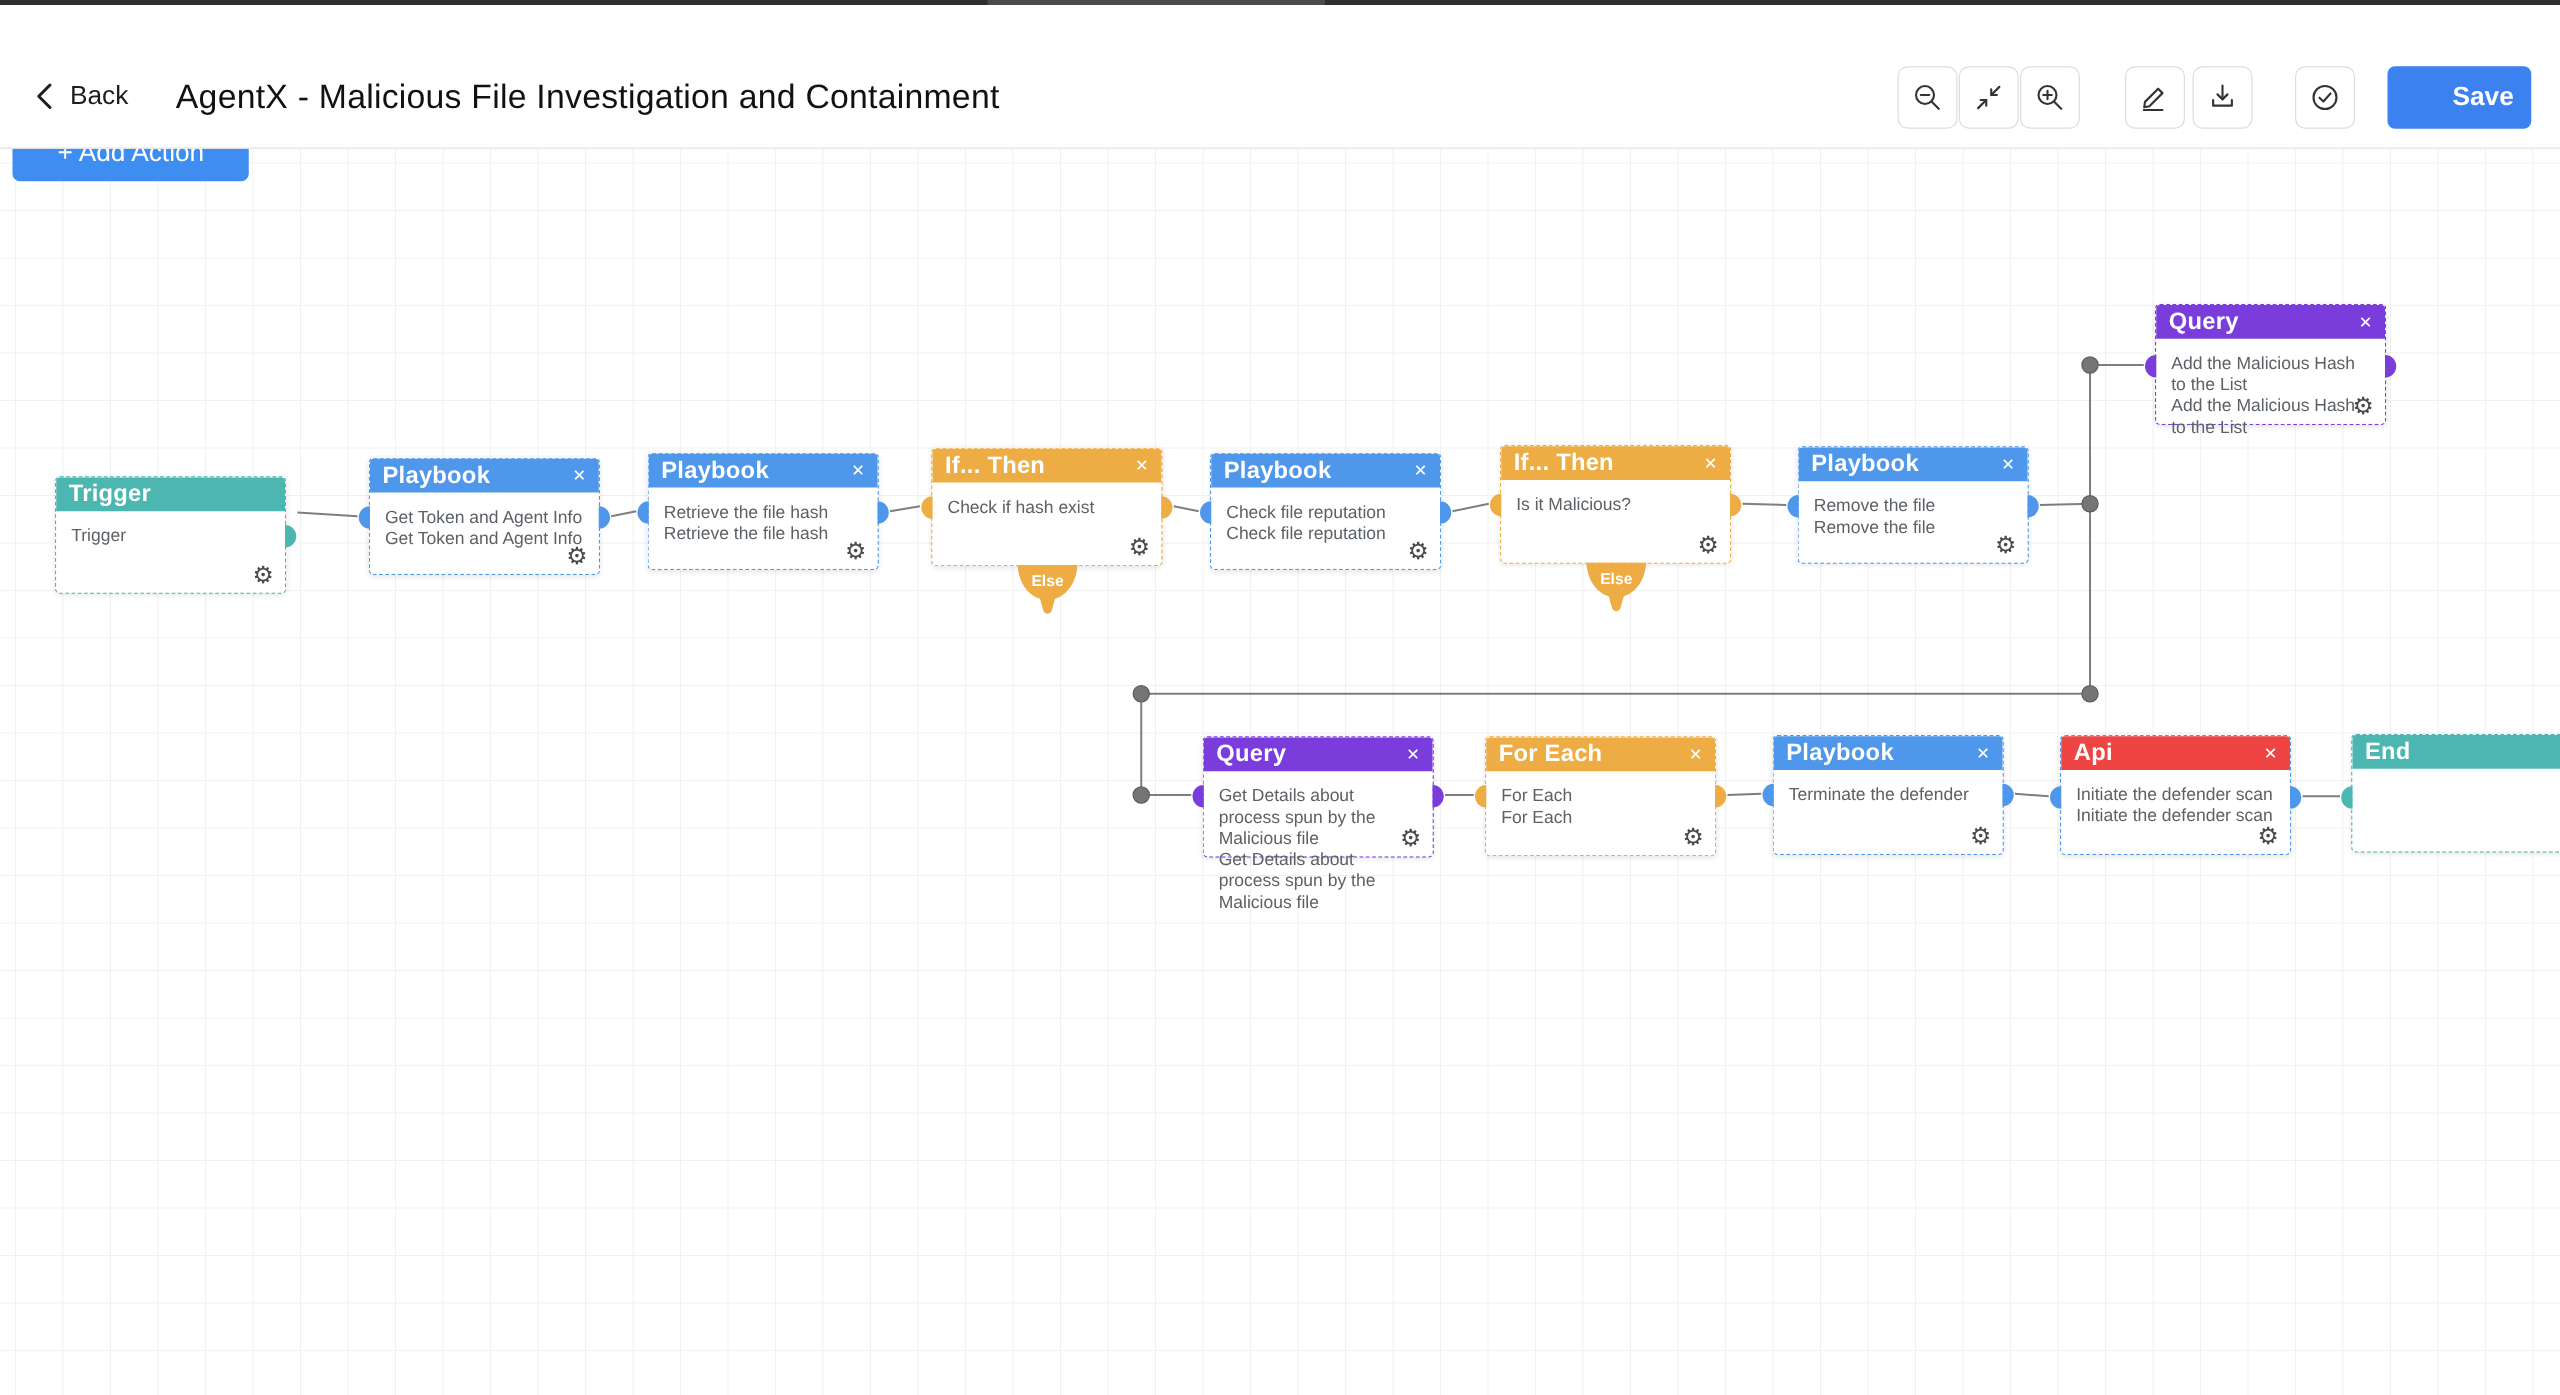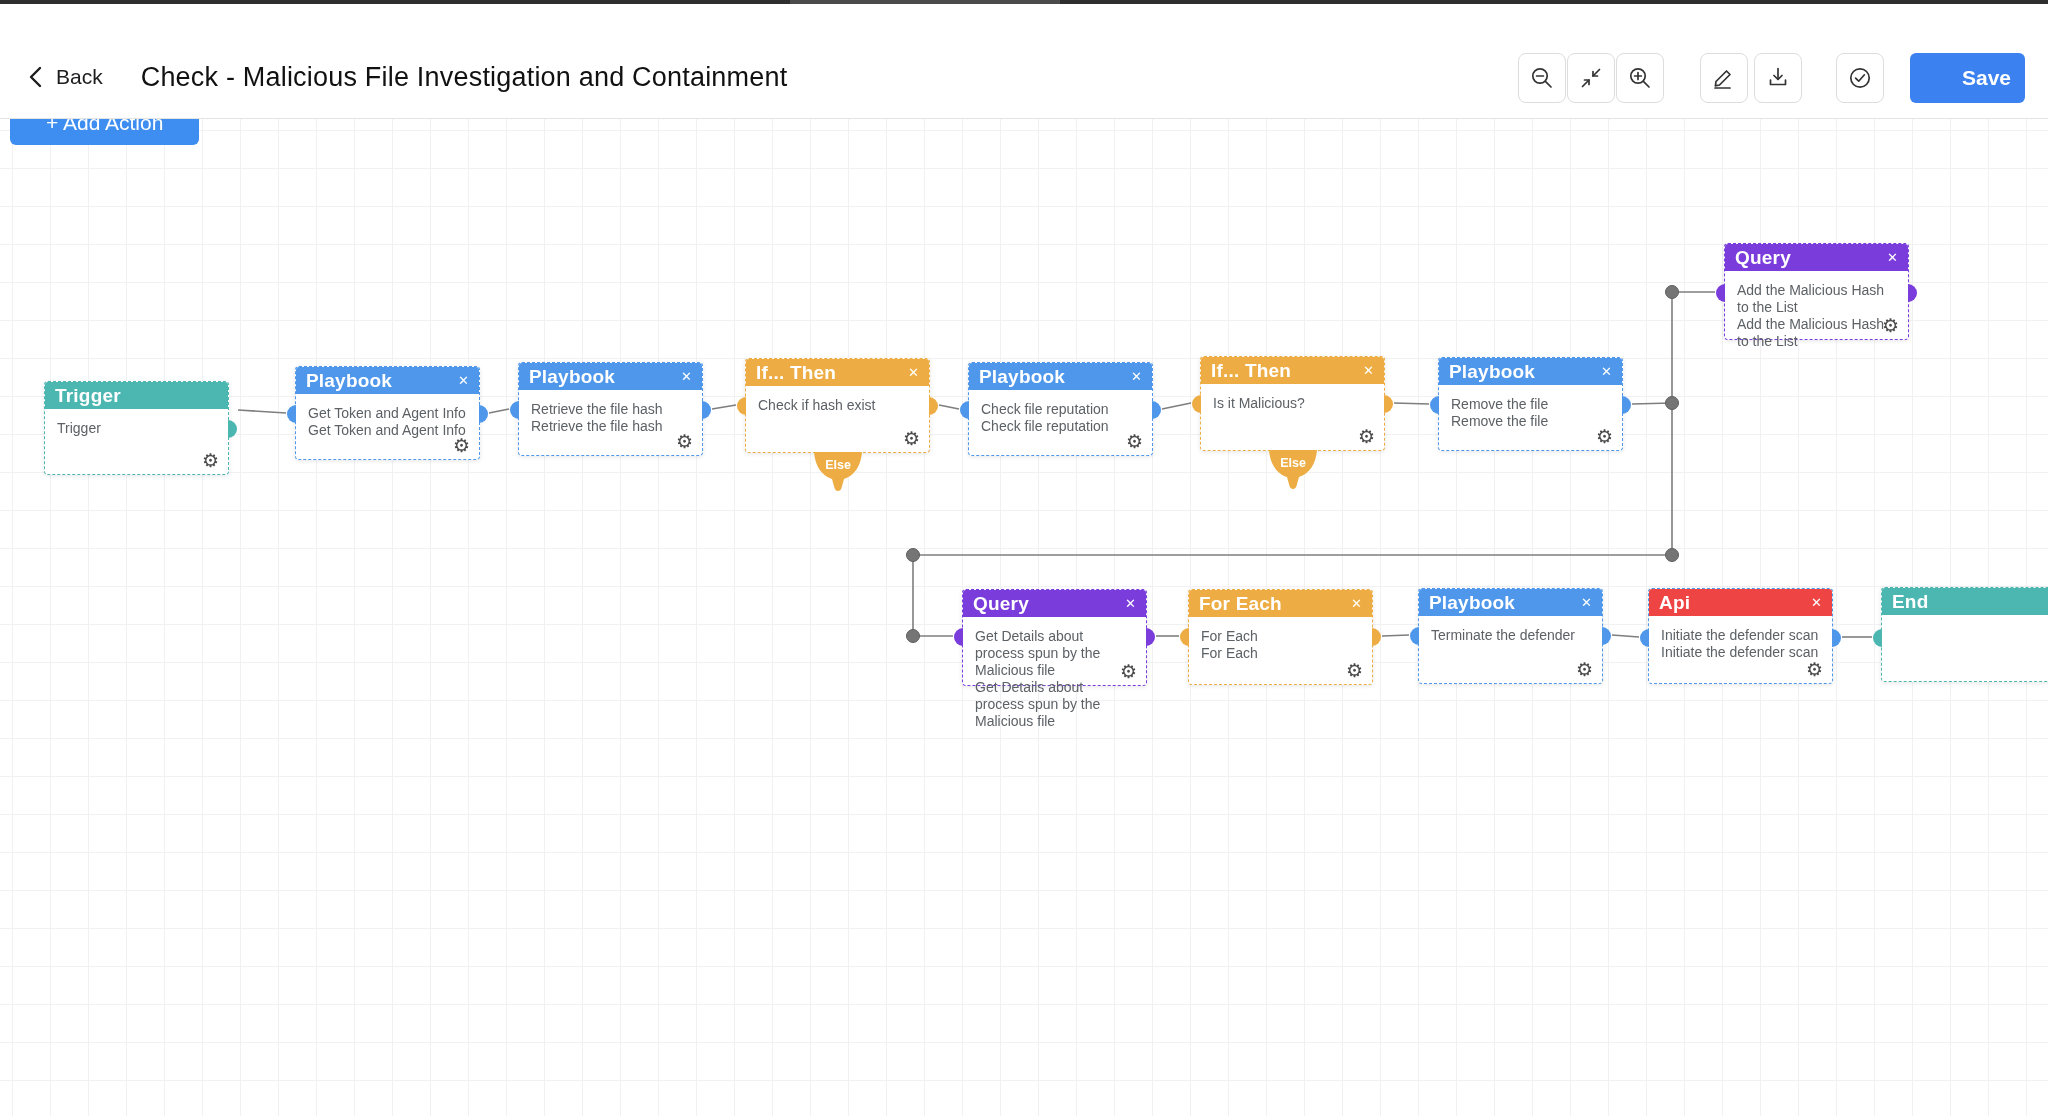--- a/index.html
+++ b/index.html
@@ -53,21 +53,21 @@
     <div class="lighter"></div>
   </div>
 
 <div class="appbar">
   <div class="back">
     <svg width="22" height="24" viewBox="0 0 22 24">
         <polyline points="14,3 5,12 14,21" fill="none" stroke="#1d1d1f" stroke-width="2.4" stroke-linecap="round" stroke-linejoin="round"></polyline>
       </svg>
     <span class="lbl">Back</span>
   </div>
-  <div class="title">Check - Malicious File Investigation and Containment</div>
+  <div class="title">AgentX - Malicious File Investigation and Containment</div>
 
   <div class="toolbar">
     <div class="tbtn">
       <svg class="icon-svg" width="26" height="26" viewBox="0 0 26 26">
         <circle cx="11" cy="11" r="7.2"></circle>
           <line x1="16.4" y1="16.4" x2="22" y2="22"></line>
           <line x1="7.6" y1="11" x2="14.4" y2="11"></line>
       </svg>
     </div>
     <div class="tbtn">

